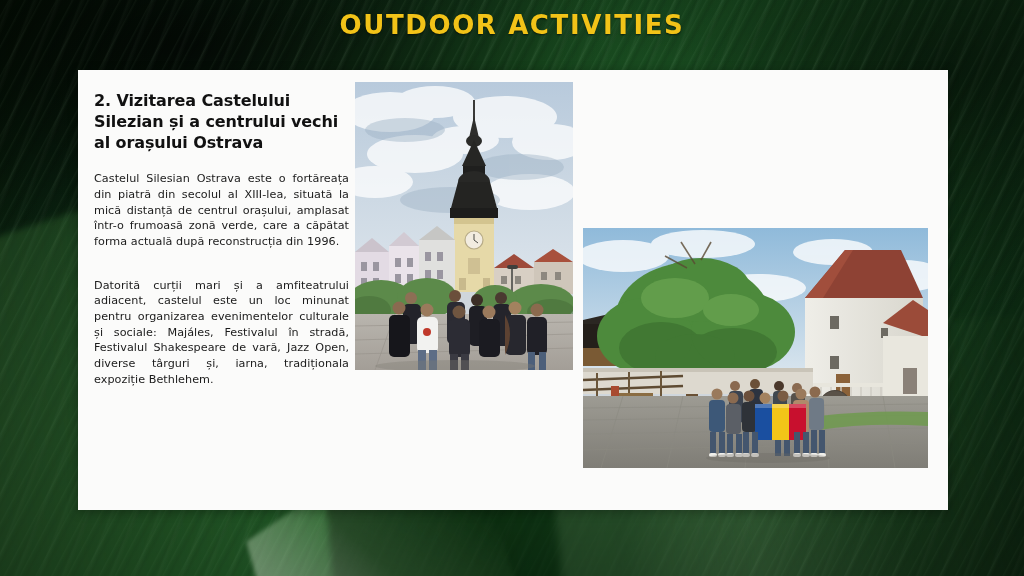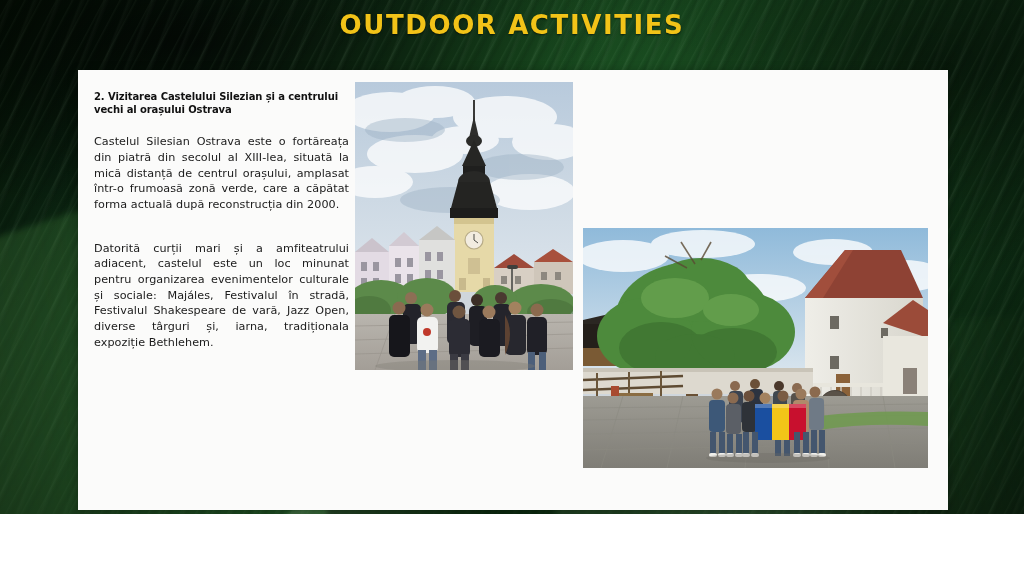--- a/index.html
+++ b/index.html
@@ -7,21 +7,21 @@
     padding: 0;
     width: 1024px;
     height: 576px;
     overflow: hidden;
     font-family: "Liberation Sans", sans-serif;
   }
 
   #slide {
     position: relative;
     width: 1024px;
-    height: 514px;
+    height: 576px;
     overflow: hidden;
     background: #0d2b11;
   }
 
   
   .bg-base {
     position: absolute;
     inset: 0;
     background:
       radial-gradient(ellipse 60% 50% at 18% 8%, rgba(0,0,0,0.75), rgba(0,0,0,0) 70%),
@@ -130,21 +130,21 @@
 
   .text-col {
     position: absolute;
     left: 16px;
     top: 20px;
     width: 255px;
   }
 
   .heading {
     font-family: "DejaVu Sans", sans-serif;
-    font-size: 10px;
+    font-size: 16px;
     font-weight: bold;
     line-height: 1.32;
     color: #111111;
     letter-spacing: -0.1px;
     margin: 0 0 18px 0;
   }
 
   .para {
     font-family: "DejaVu Sans", sans-serif;
     font-size: 11.2px;
@@ -192,21 +192,21 @@
   <div class="bg-dark-wedge"></div>
   <div class="bg-blade-c"></div>
   <div class="bg-vignette"></div>
 
   <div class="slide-title">OUTDOOR ACTIVITIES</div>
 
   <div class="panel">
 
     <div class="text-col">
       <h2 class="heading">2. Vizitarea Castelului Silezian și a centrului vechi al orașului Ostrava</h2>
-      <p class="para" id="para-1">Castelul Silesian Ostrava este o fortăreața din piatră din secolul al XIII-lea, situată la mică distanță de centrul orașului, amplasat într-o frumoasă zonă verde, care a căpătat forma actuală după reconstrucția din 2000.</p>
+      <p class="para" id="para-1">Castelul Silesian Ostrava este o fortăreața din piatră din secolul al XIII-lea, situată la mică distanță de centrul orașului, amplasat într-o frumoasă zonă verde, care a căpătat forma actuală după reconstrucția din 1996.</p>
       <p class="para" id="para-3">Datorită curții mari și a amfiteatrului adiacent, castelul este un loc minunat pentru organizarea evenimentelor culturale și sociale: Majáles, Festivalul în stradă, Festivalul Shakespeare de vară, Jazz Open, diverse târguri și, iarna, tradiționala expoziție Bethlehem.</p>
     </div>
 
     <div class="photo" id="photo-square">
       <svg viewBox="0 0 218 288" preserveAspectRatio="xMidYMid slice">
         <defs>
           <linearGradient id="skyG" x1="0" y1="0" x2="0" y2="1">
             <stop offset="0%" stop-color="#b8cadc"></stop>
             <stop offset="45%" stop-color="#c9d6e2"></stop>
             <stop offset="100%" stop-color="#dde5ec"></stop>

